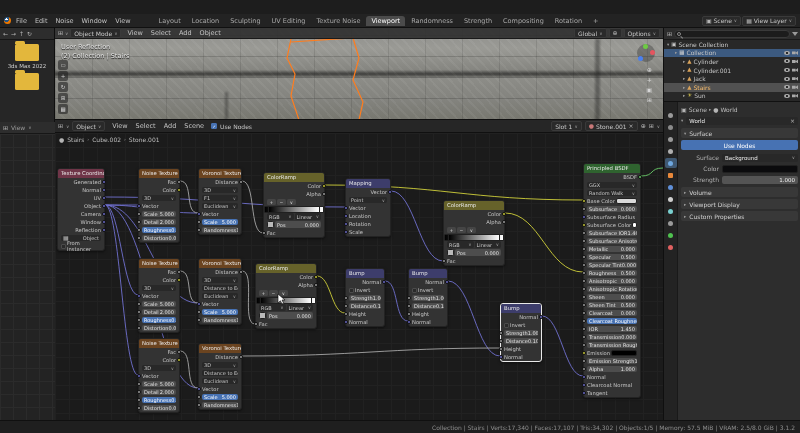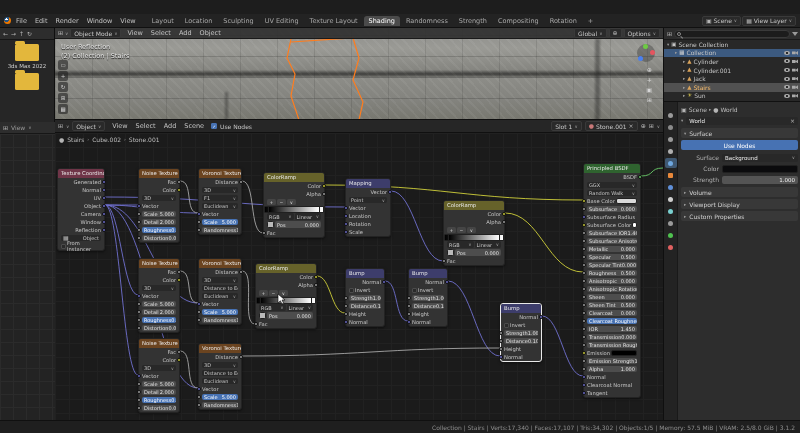--- a/index.html
+++ b/index.html
@@ -140,31 +140,31 @@
 <body>
 
 <div id="app">
 
 
   <div id="menubar" class="abs">
     <div class="blogo" style="width:7px;height:7px"></div>
     <div id="main-menus" style="display:flex">
         <div class="menu-item">File</div>
         <div class="menu-item">Edit</div>
-        <div class="menu-item">Render</div>
+        <div class="menu-item">Noise</div>
         <div class="menu-item">Window</div>
         <div class="menu-item">View</div>
       </div>
-    <div id="workspace-tabs" style="display:flex;gap:1px;margin-left:6px">
+    <div id="workspace-tabs" style="display:flex;gap:1px;margin-left:18px">
         <div class="ws">Layout</div>
         <div class="ws">Location</div>
         <div class="ws">Sculpting</div>
         <div class="ws">UV Editing</div>
-        <div class="ws">Texture Layout</div>
-        <div class="ws active">Shading</div>
+        <div class="ws">Texture Noise</div>
+        <div class="ws active">Viewport</div>
         <div class="ws">Randomness</div>
         <div class="ws">Strength</div>
         <div class="ws">Compositing</div>
         <div class="ws">Rotation</div>
         <div class="ws">+</div>
       </div>
     <div class="spacer"></div>
     <div class="chip">
       <span class="ico">▣</span>
       <span>Scene</span>

